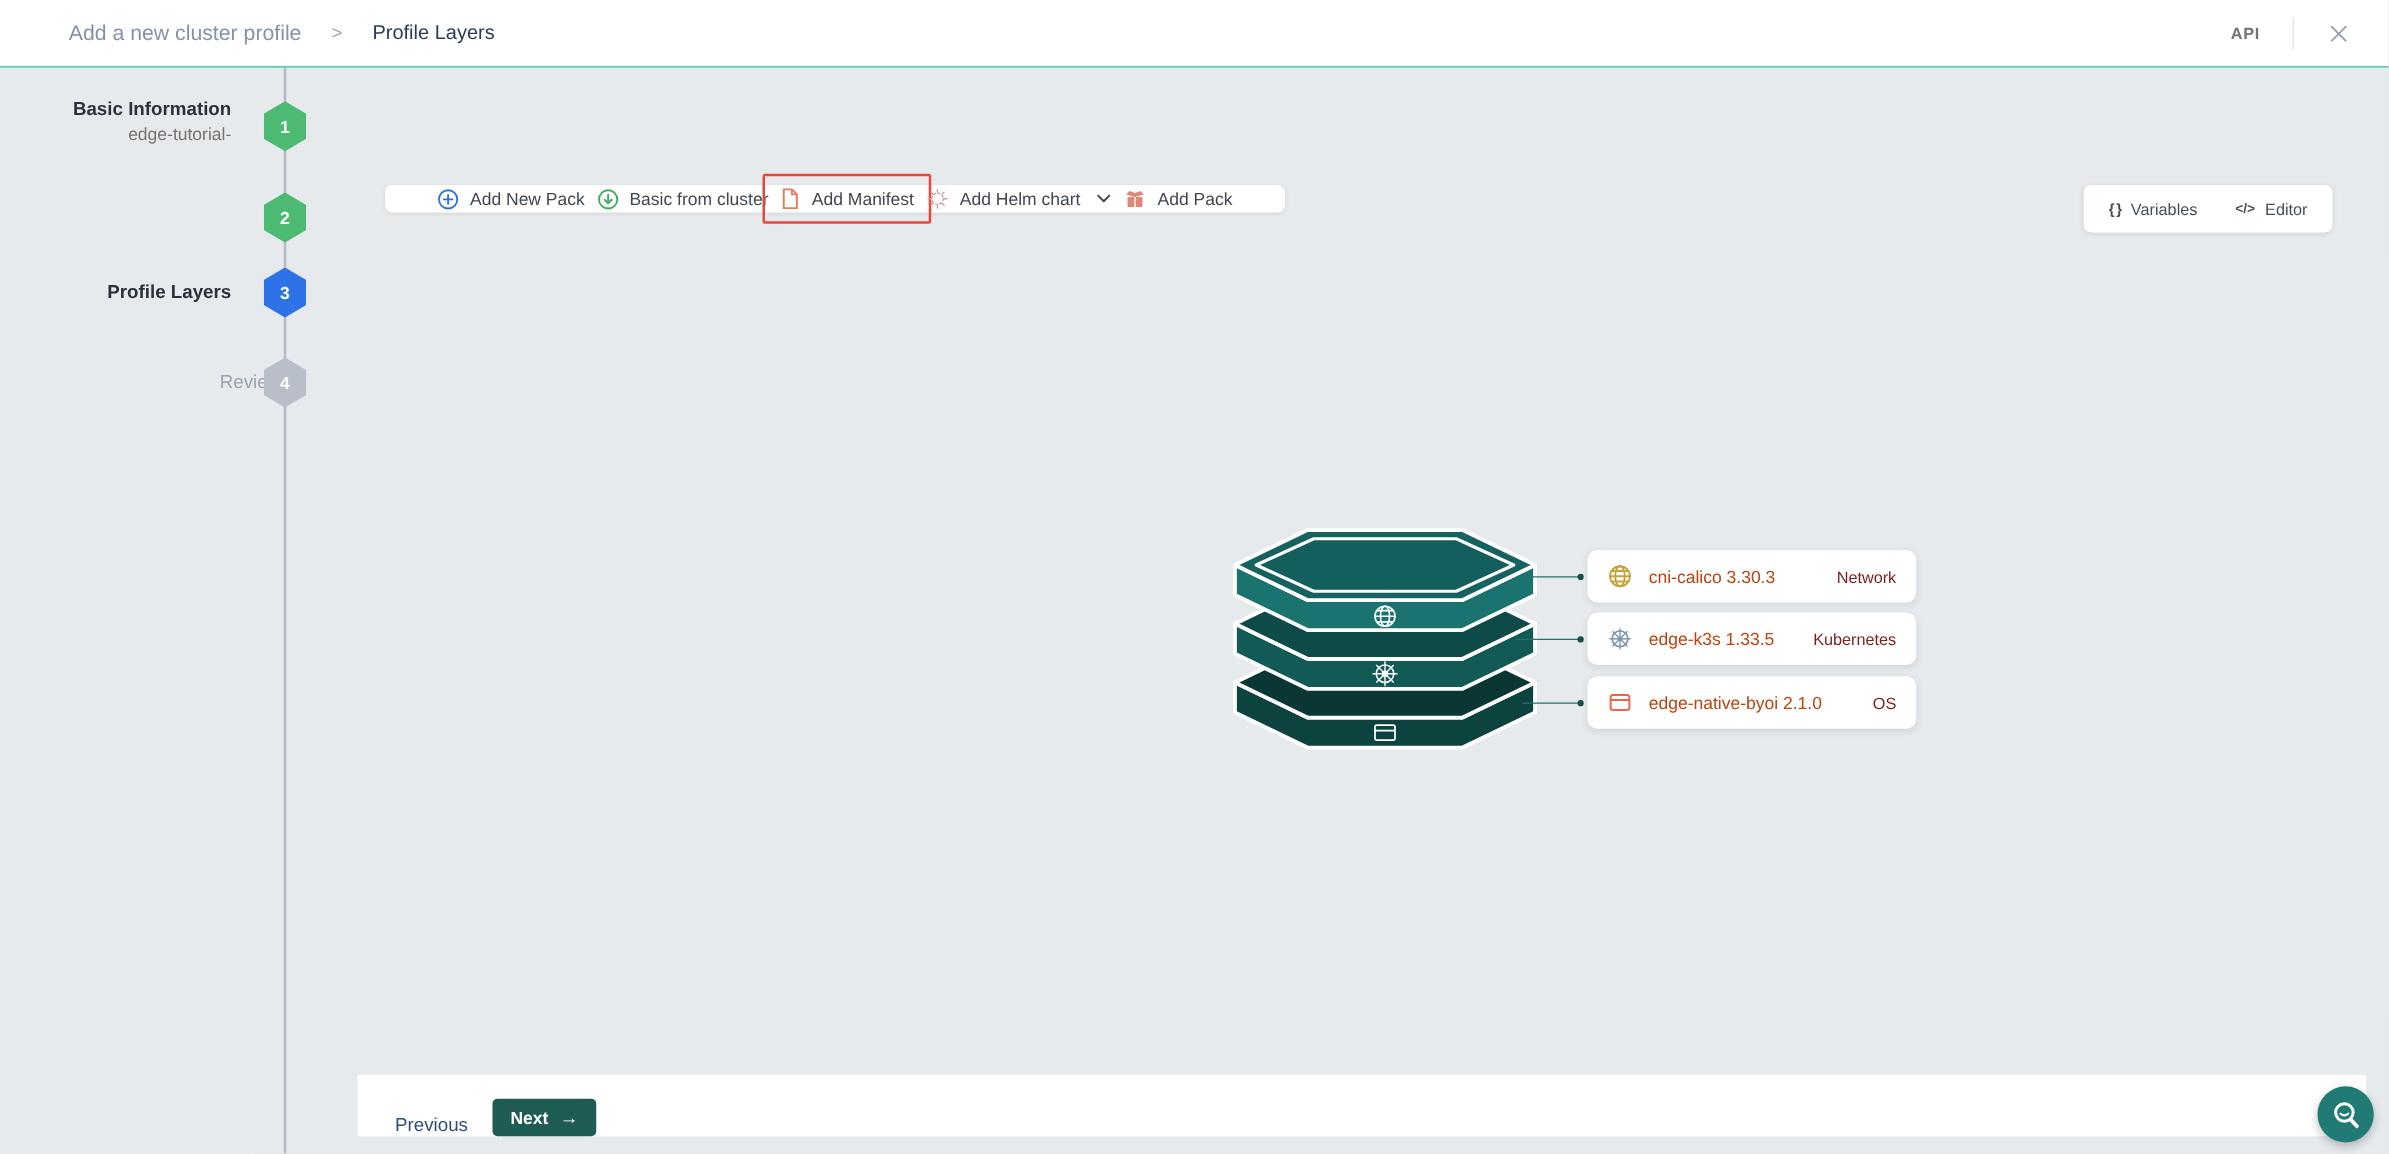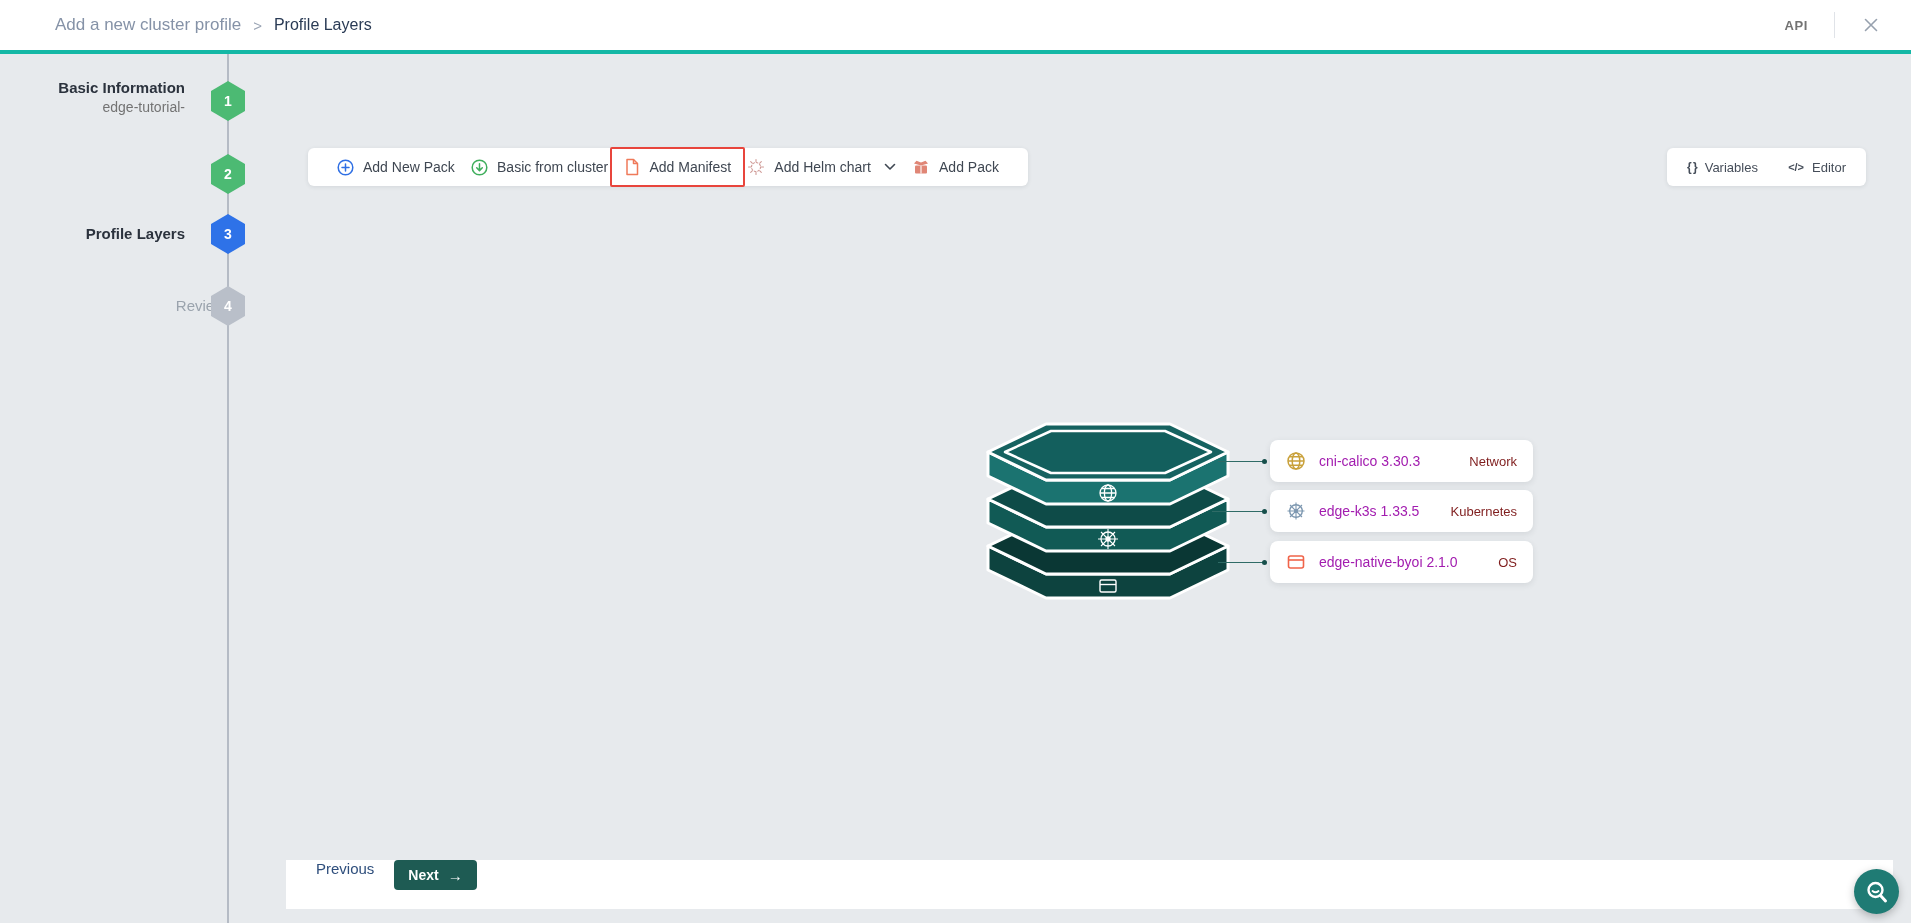--- a/index.html
+++ b/index.html
@@ -6,22 +6,22 @@
   html,body { background:#dfe3e8; }
   body { font-family:"Liberation Sans", sans-serif; }
   #page {
     position:relative; width:1911px; height:923px;
     background:#e7eaed; overflow:hidden;
   }
 
   
   .header {
     position:absolute; top:0; left:0; width:1911px; height:54px;
-    background:#ffffff; border-bottom:4px solid #14b8a6;
-    display:flex; align-items:center; padding:0 30px 0 55px;
+    background:#ffffff; border-bottom:1px solid #14b8a6;
+    display:flex; align-items:center; padding:0 30px 0 55px;gap:12px;
   }
   .crumb-parent { color:#8592a7; font-size:17px; font-weight:500; cursor:pointer; }
   .crumb-sep { color:#9aa4b4; font-size:15px; margin:0 12px; }
   .crumb-current { color:#2a3b55; font-size:16px; font-weight:500; }
   .header-right { margin-left:auto; display:flex; align-items:center; }
   .api-link { color:#737373; font-size:13px; font-weight:600; letter-spacing:.6px; cursor:pointer; }
   .hdr-divider { width:1px; height:26px; background:#e0e3e8; margin:0 26px; }
   .close-btn { width:20px; height:20px; cursor:pointer; display:flex; align-items:center; justify-content:center; }
 
   
@@ -40,23 +40,23 @@
     display:flex; align-items:center; justify-content:center;
     color:#fff; font-size:14px; font-weight:700;
     filter:drop-shadow(0 2px 2px rgba(0,0,0,.2));
   }
   .hex-done { background:#4cba73; }
   .hex-active { background:#2e72e8; }
   .hex-pending { background:#b9bfc9; }
 
   
   .toolbar {
-    position:absolute; left:308px; top:148px; width:720px; height:38px;
+    position:absolute; left:308px; top:148px; width:720px; height:22px;
     background:#fff; border-radius:6px; box-shadow:0 1px 4px rgba(40,50,60,.10);
-    display:flex; align-items:center; justify-content:space-between; padding:0 29px;
+    display:flex; align-items:center; justify-content:space-between; padding:0 42px;
   }
   .tool-item {
     position:relative; display:flex; align-items:center; gap:9px;
     font-size:14px; color:#3f4752; font-weight:500; cursor:pointer; white-space:nowrap;
   }
   .tool-item.highlighted::before {
     content:""; position:absolute; inset:-11px -14px;
     border:2px solid #e8453c; border-radius:2px; pointer-events:none;
   }
   .chev { margin-left:4px; display:flex; }
@@ -73,27 +73,27 @@
   .stack-svg { position:absolute; left:983px; top:420px; }
   .connector { position:absolute; height:1px; background:#2f6b66; }
   .connector-dot { position:absolute; width:5px; height:5px; border-radius:50%; background:#17504c; }
 
   
   .layer-card {
     position:absolute; left:1270px; width:263px; height:42px;
     background:#fff; border-radius:8px; box-shadow:0 2px 6px rgba(40,50,60,.10);
     display:flex; align-items:center; padding:0 16px; gap:13px; cursor:pointer;
   }
-  .layer-name { font-size:14px; color:#a21caf; }
+  .layer-name { font-size:14px; color:#c2410c; }
   .layer-tag { margin-left:auto; font-size:13px; color:#7f1d1d; font-weight:500; }
 
   
   .footer {
     position:absolute; left:286px; top:860px; width:1607px; height:49px;
-    background:#fff; display:flex; align-items:flex-start; padding-left:30px; gap:20px;
+    background:#fff; display:flex; align-items:flex-end; padding-left:30px; gap:20px;
   }
   .prev-link { color:#2e4e7c; font-size:15px; font-weight:500; cursor:pointer; }
   .next-btn {
     background:#1e5b53; color:#fff; font-size:14px; font-weight:600;
     border:none; border-radius:4px; padding:7px 14px; cursor:pointer;
     display:flex; align-items:center; gap:9px; font-family:inherit;
   }
   .next-arrow { font-size:15px; line-height:1; }
 
   .beacon {

